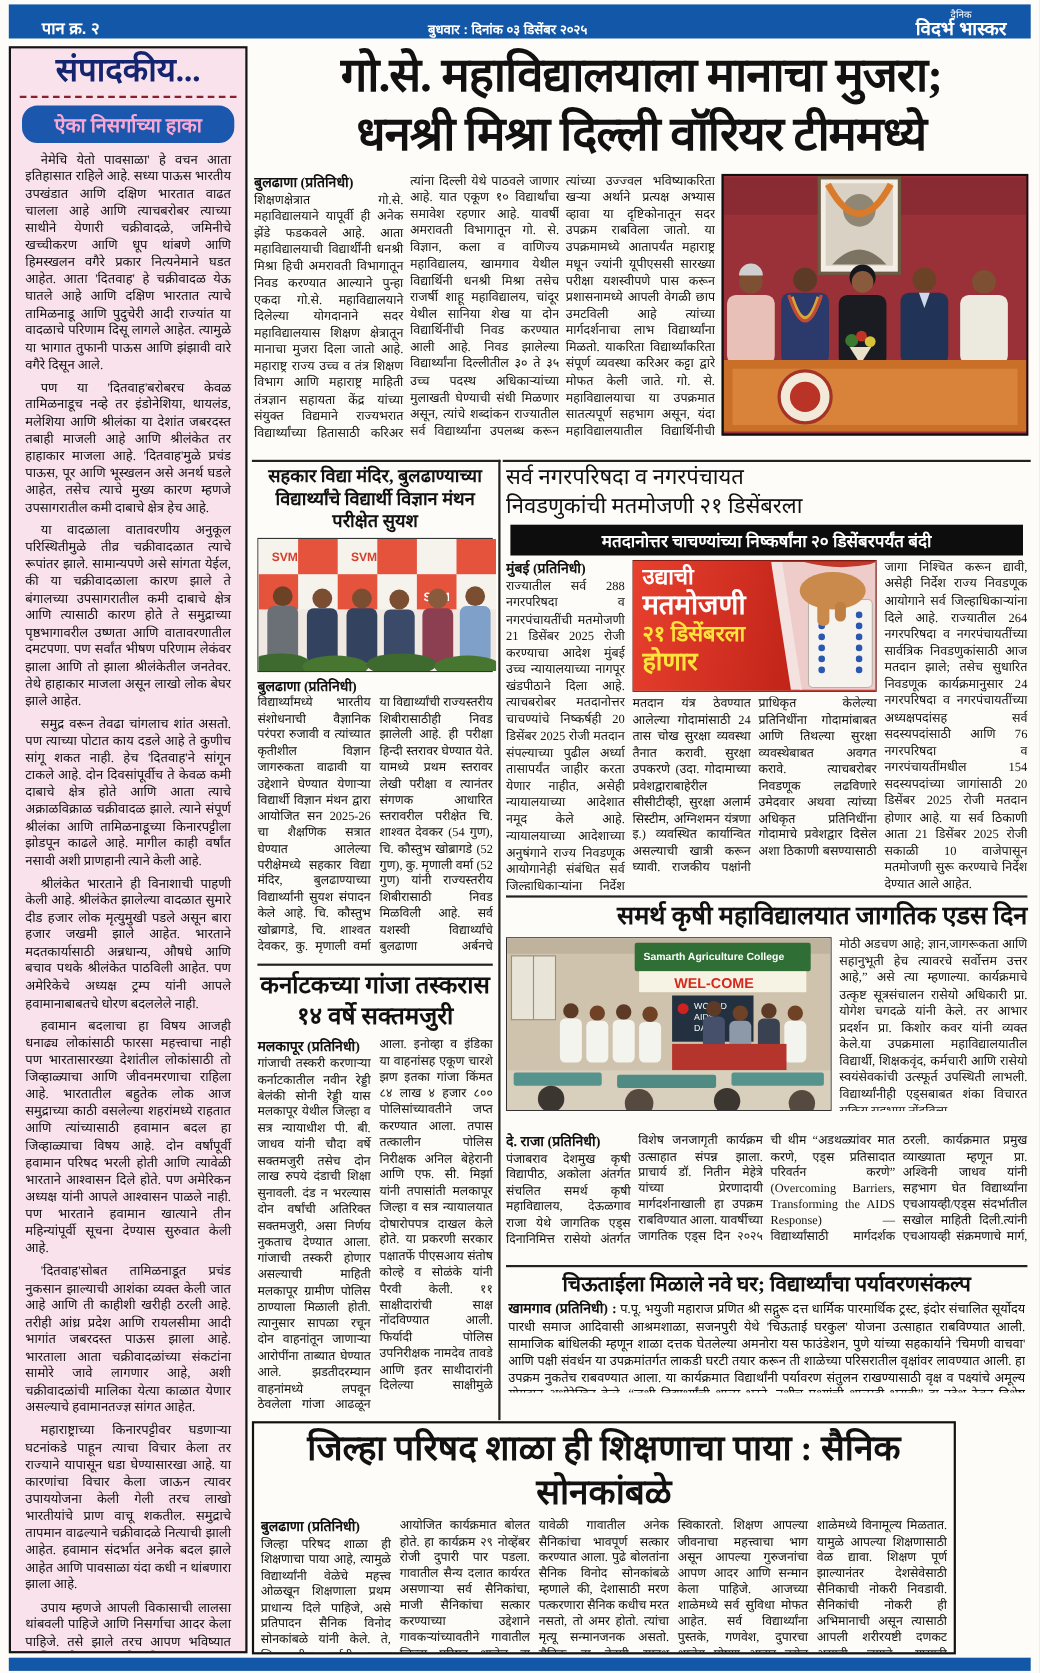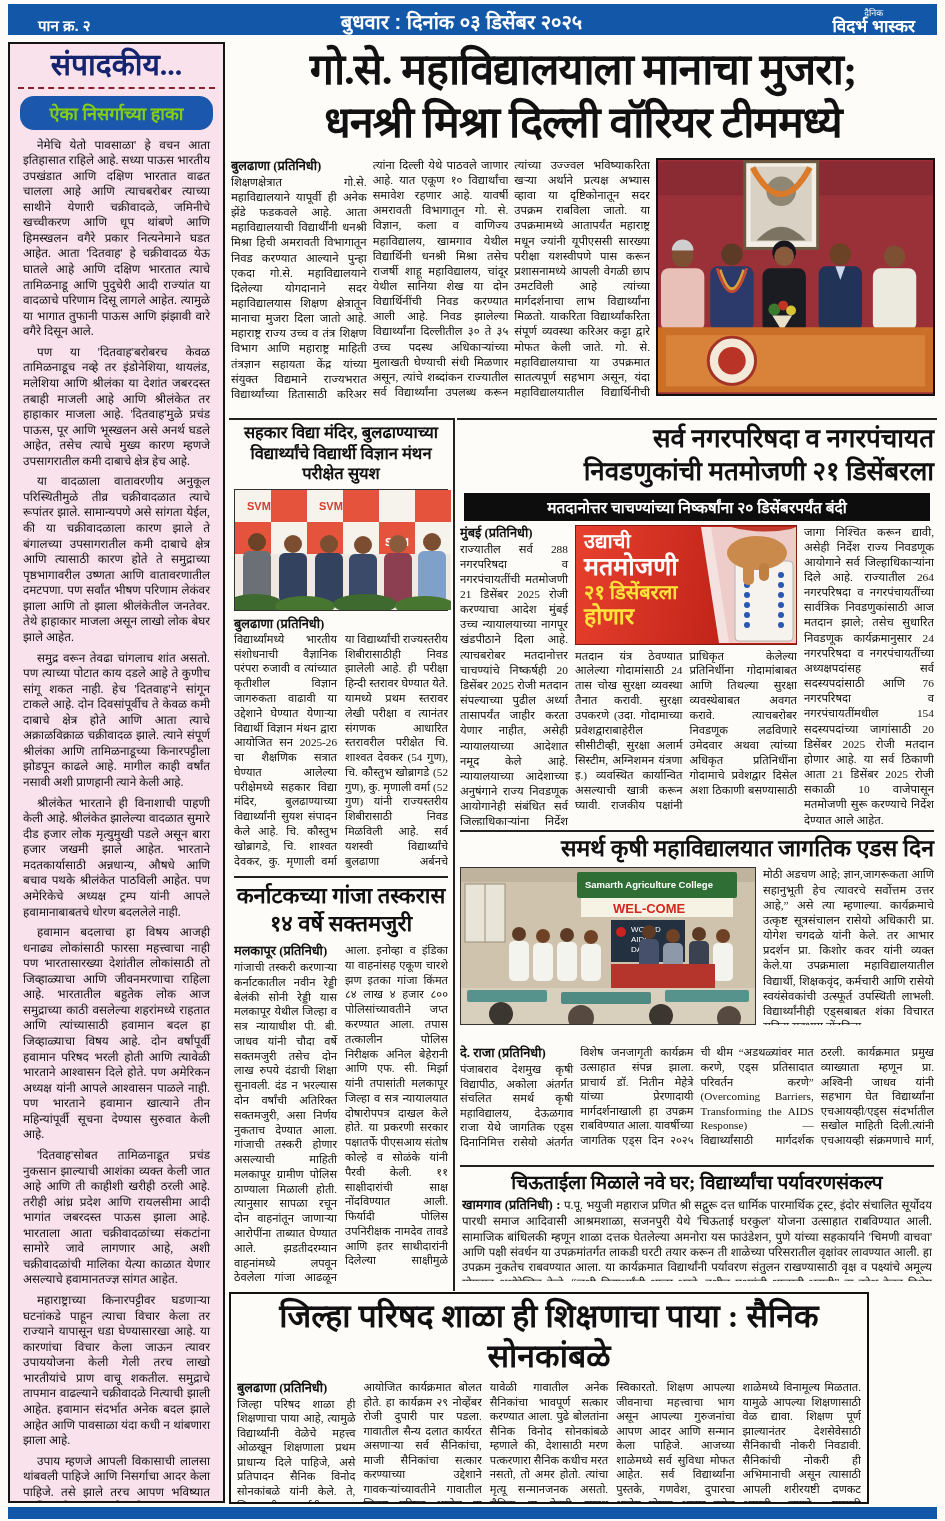--- a/index.html
+++ b/index.html
@@ -2,30 +2,30 @@
 <html><head>
 <meta charset="utf-8">
 <style>
   html,body{margin:0;padding:0;background:#e8e6e1;}
   .page{position:relative;width:945px;height:1521px;background:#fdfcf9;margin:0 auto;
         font-family:"Liberation Serif",serif;color:#111;overflow:hidden;}
   
   .topbar{position:absolute;left:8px;top:4px;width:929px;height:31px;background:#1358a8;
           color:#fff;display:flex;align-items:flex-end;font-family:"Liberation Sans",sans-serif;}
   .topbar .pageno{margin-left:30px;font-size:15px;font-weight:bold;}
-  .topbar .date{flex:1;text-align:center;font-size:20px;font-weight:bold;}
+  .topbar .date{flex:1;text-align:center;font-size:12px;font-weight:bold;}
   .topbar .masthead{margin-right:22px;text-align:center;line-height:1;}
   .masthead .m-top{font-size:9px;display:block;}
   .masthead .m-name{font-size:17px;font-weight:bold;display:block;}
   
   .editorial{position:absolute;left:8px;top:42px;width:217px;height:1461px;background:#f9e2eb;
              border:2px solid #151515;box-sizing:border-box;padding:4px 8px;overflow:hidden;}
   .ed-title{color:#15246e;font-size:30px;font-weight:bold;text-align:center;line-height:1.15;
             border-bottom:2px dashed #8a1f2d;padding-bottom:4px;}
-  .ed-box{background:#1b57ad;border-radius:14px;color:#84cc16;font-size:18px;font-weight:bold;
+  .ed-box{background:#1b57ad;border-radius:14px;color:#f9a8d4;font-size:18px;font-weight:bold;
           text-align:center;padding:5px 4px;margin:7px 2px 8px;}
   .ed-body{font-size:11.8px;line-height:1.32;text-align:justify;}
   .ed-body p{margin:5px;text-indent:14px;}
   
   .byline{font-weight:bold;font-size:12.8px;}
   .bodytxt{font-size:11.4px;line-height:1.33;text-align:justify;}
   
   .lead{position:absolute;left:229px;top:42px;width:708px;height:374px;box-sizing:border-box;padding:2px 2px 0;}
   .lead-h{font-size:43px;font-weight:bold;text-align:center;line-height:1.23;letter-spacing:-1px;}
   .lead-body{display:flex;gap:6px;margin-top:8px;height:240px;overflow:hidden;}
@@ -36,21 +36,21 @@
            border-right:2px solid #222;box-sizing:border-box;padding:3px 5px;overflow:hidden;}
   .svm-h{font-size:16.5px;font-weight:bold;text-align:center;line-height:1.25;}
   .svm-photo{width:100%;height:122px;border:1px solid #333;box-sizing:border-box;margin:4px 0 3px;}
   .twocol{column-count:2;column-gap:8px;font-size:11.2px;line-height:1.32;text-align:justify;overflow:hidden;}
   .svm-body{height:238px;}
   .ganja{border-top:2px solid #222;margin-top:6px;padding-top:4px;}
   .ganja-h{font-size:22px;font-weight:bold;text-align:center;line-height:1.3;}
   .ganja-body{height:352px;margin-top:4px;}
   .rightmid{position:absolute;left:457px;top:418px;width:480px;height:873px;border-top:2px solid #222;
             box-sizing:border-box;padding:2px 3px;overflow:hidden;}
-  .elec-h{font-size:26px;font-weight:bold;text-align:right;line-height:1.28;}
+  .elec-h{font-size:20px;font-weight:normal;text-align:left;line-height:1.28;}
   .banbar{background:#0d0d0d;color:#fff;font-weight:bold;font-size:15.5px;text-align:center;
           padding:3px 2px;margin:4px 4px;}
   .elec-body{display:flex;gap:7px;height:300px;overflow:hidden;}
   .e-col1{width:108px;flex:none;}
   .e-mid{width:222px;flex:none;}
   .e-colR{flex:1;}
   .promo{height:118px;display:flex;background:linear-gradient(100deg,#e8402e 0%,#c02318 70%);
          border:1px solid #7e1a12;position:relative;overflow:hidden;}
   .promo-text{padding:4px 8px;line-height:1.15;z-index:2;font-weight:bold;}
   .promo-l1{color:#fff;font-size:20px;}

